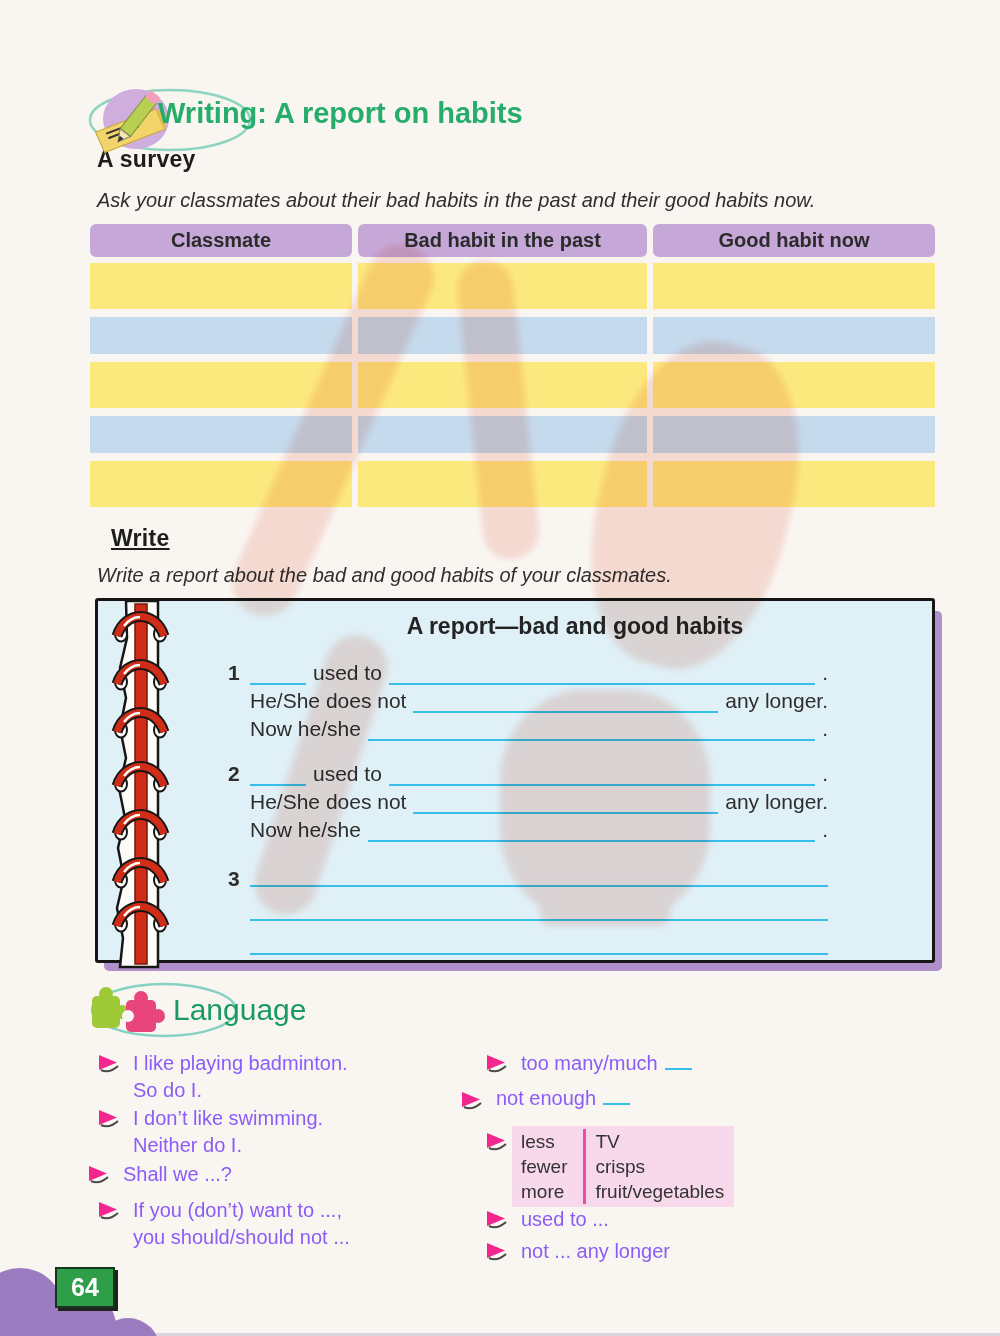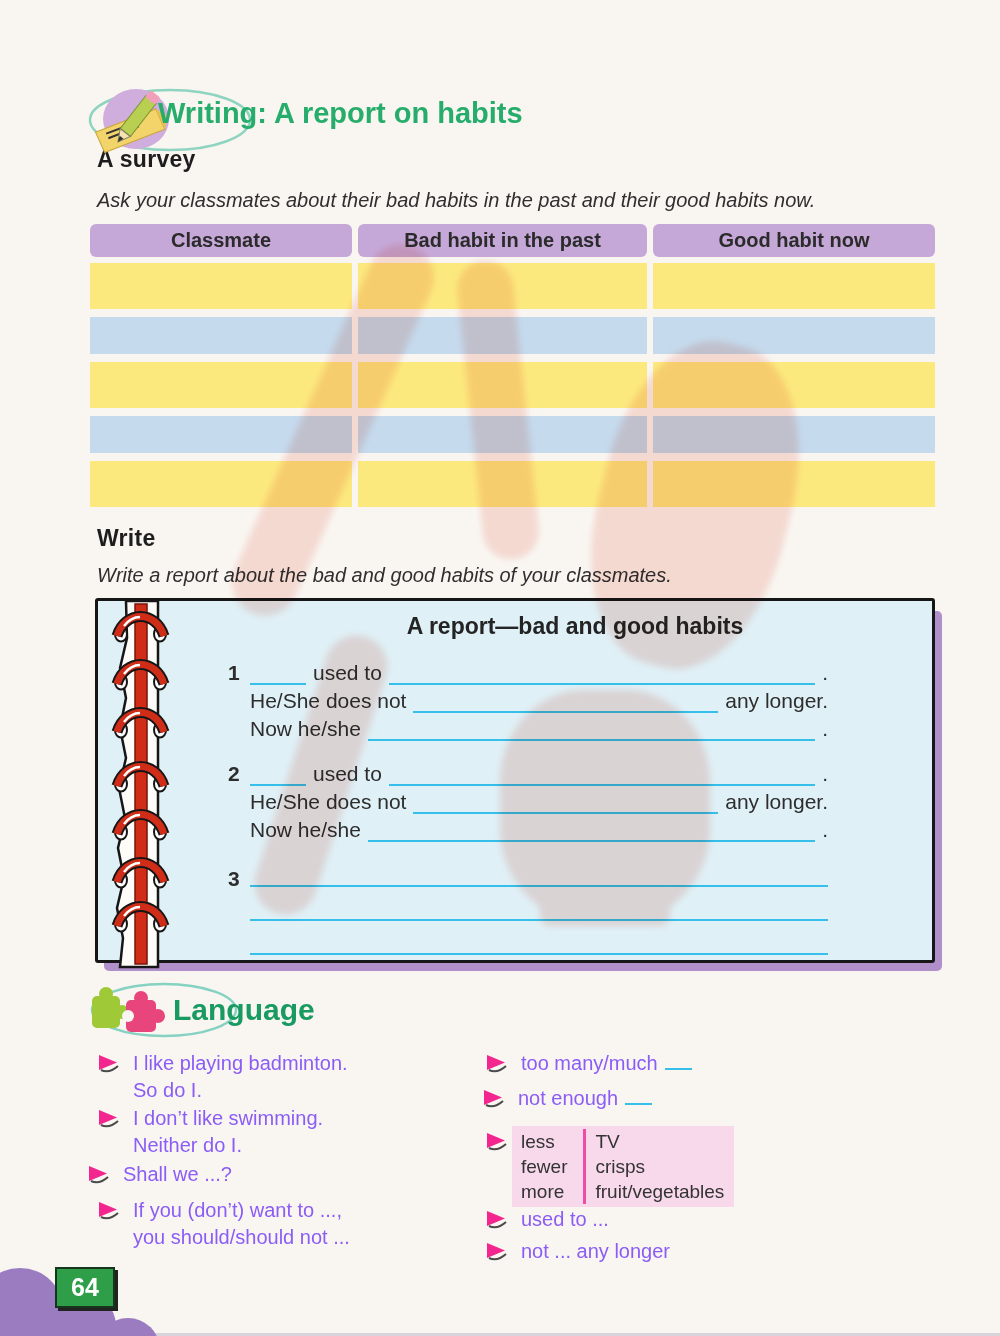--- a/index.html
+++ b/index.html
@@ -31,21 +31,21 @@
   .nb-spiral{position:absolute;left:-4px;top:-3px;}
   .nb-title{position:absolute;left:140px;right:20px;top:12px;text-align:center;
             font-size:23px;font-weight:bold;color:#242424;}
   .nb-num{position:absolute;left:130px;font-size:21px;font-weight:bold;}
   .nb-line{position:absolute;left:152px;width:578px;display:flex;align-items:flex-end;gap:7px;
            font-size:21px;color:#2d2d2d;height:24px;white-space:nowrap;}
   .blank{display:inline-block;border-bottom:2.5px solid #36bfe9;height:17px;}
   .w56{width:56px;} .flex1{flex:1;}
   
   .lang-icon{position:absolute;left:84px;top:980px;z-index:2;}
-  .lang-title{position:absolute;left:173px;top:993px;font-size:30px;font-weight:bold;color:#189a60;z-index:3;}
+  .lang-title{position:absolute;left:173px;top:993px;font-size:30px;font-weight:normal;color:#189a60;z-index:3;}
   .bullet{position:absolute;display:flex;gap:12px;font-size:20px;line-height:27px;color:#8b5cf6;}
   .bullet .arrow{flex:0 0 auto;margin-top:4px;}
   .pink-box{position:absolute;left:512px;top:1126px;width:222px;background:#f8d9ec;
             display:flex;font-size:19px;line-height:25px;color:#333;padding:3px 0;}
   .pb-col1{width:62px;padding-left:9px;}
   .pb-divider{width:2.5px;background:#f04ba5;margin:0 0;}
   .pb-col2{padding-left:10px;flex:1;}
   .sm-blank{display:inline-block;width:27px;border-bottom:2.5px solid #36bfe9;height:15px;margin-left:7px;}
   
   .page-badge{position:absolute;left:55px;top:1267px;width:56px;height:37px;background:#2f9e49;
@@ -109,21 +109,21 @@
       <div class="cell"></div>
       <div class="cell"></div>
     </div>
     <div class="t-row t-body row-yellow">
       <div class="cell"></div>
       <div class="cell"></div>
       <div class="cell"></div>
     </div>
   </div>
 
-  <div class="sec-head" style="left:97px;top:525px;">Write</div>
+  <div class="sec-head" style="left:111px;top:525px;text-decoration:underline;">Write</div>
   <div class="instr" style="top:564px;">Write a report about the bad and good habits of your classmates.</div>
 
   <div class="nb-wrap">
     <div class="nb-shadow"></div>
     <div class="nb-card">
 
       <svg class="nb-spiral" width="84" height="372" viewBox="0 0 84 372">
         <path d="M32,3 L64,3 L64,369 L26,369 L29,340 L23,310 L30,280 L24,250 L31,220 L25,190 L32,160 L26,130 L32,100 L26,70 L33,40 Z" fill="#fdfcf9" stroke="#161616" stroke-width="2.5"></path>
         <rect x="41" y="6" width="12" height="360" fill="#cf2d18" stroke="#7a1507" stroke-width="1.5"></rect>
         <g>
@@ -286,21 +286,21 @@
       </div>
   </div>
 
   <div class="bullet" style="left:485px;top:1050px;">
     <svg class="arrow" width="24" height="20" viewBox="0 0 24 20">
       <polygon points="2,1 20,8.5 2,16" fill="#f2268e"></polygon>
         <path d="M4,16 Q12,20 21,12" fill="none" stroke="#4a4a4a" stroke-width="2"></path>
     </svg>
     <div><span>too many/much</span><span class="sm-blank"></span></div>
   </div>
-  <div class="bullet" style="left:482px;top:1085px;">
+  <div class="bullet" style="left:460px;top:1085px;align-items:center;">
     <svg class="arrow" width="24" height="20" viewBox="0 0 24 20">
       <polygon points="2,1 20,8.5 2,16" fill="#f2268e"></polygon>
         <path d="M4,16 Q12,20 21,12" fill="none" stroke="#4a4a4a" stroke-width="2"></path>
     </svg>
     <div><span>not enough</span><span class="sm-blank"></span></div>
   </div>
 
   <svg class="arrow" style="position:absolute;left:485px;top:1132px;" width="24" height="20" viewBox="0 0 24 20">
     <polygon points="2,1 20,8.5 2,16" fill="#f2268e"></polygon>
       <path d="M4,16 Q12,20 21,12" fill="none" stroke="#4a4a4a" stroke-width="2"></path>

